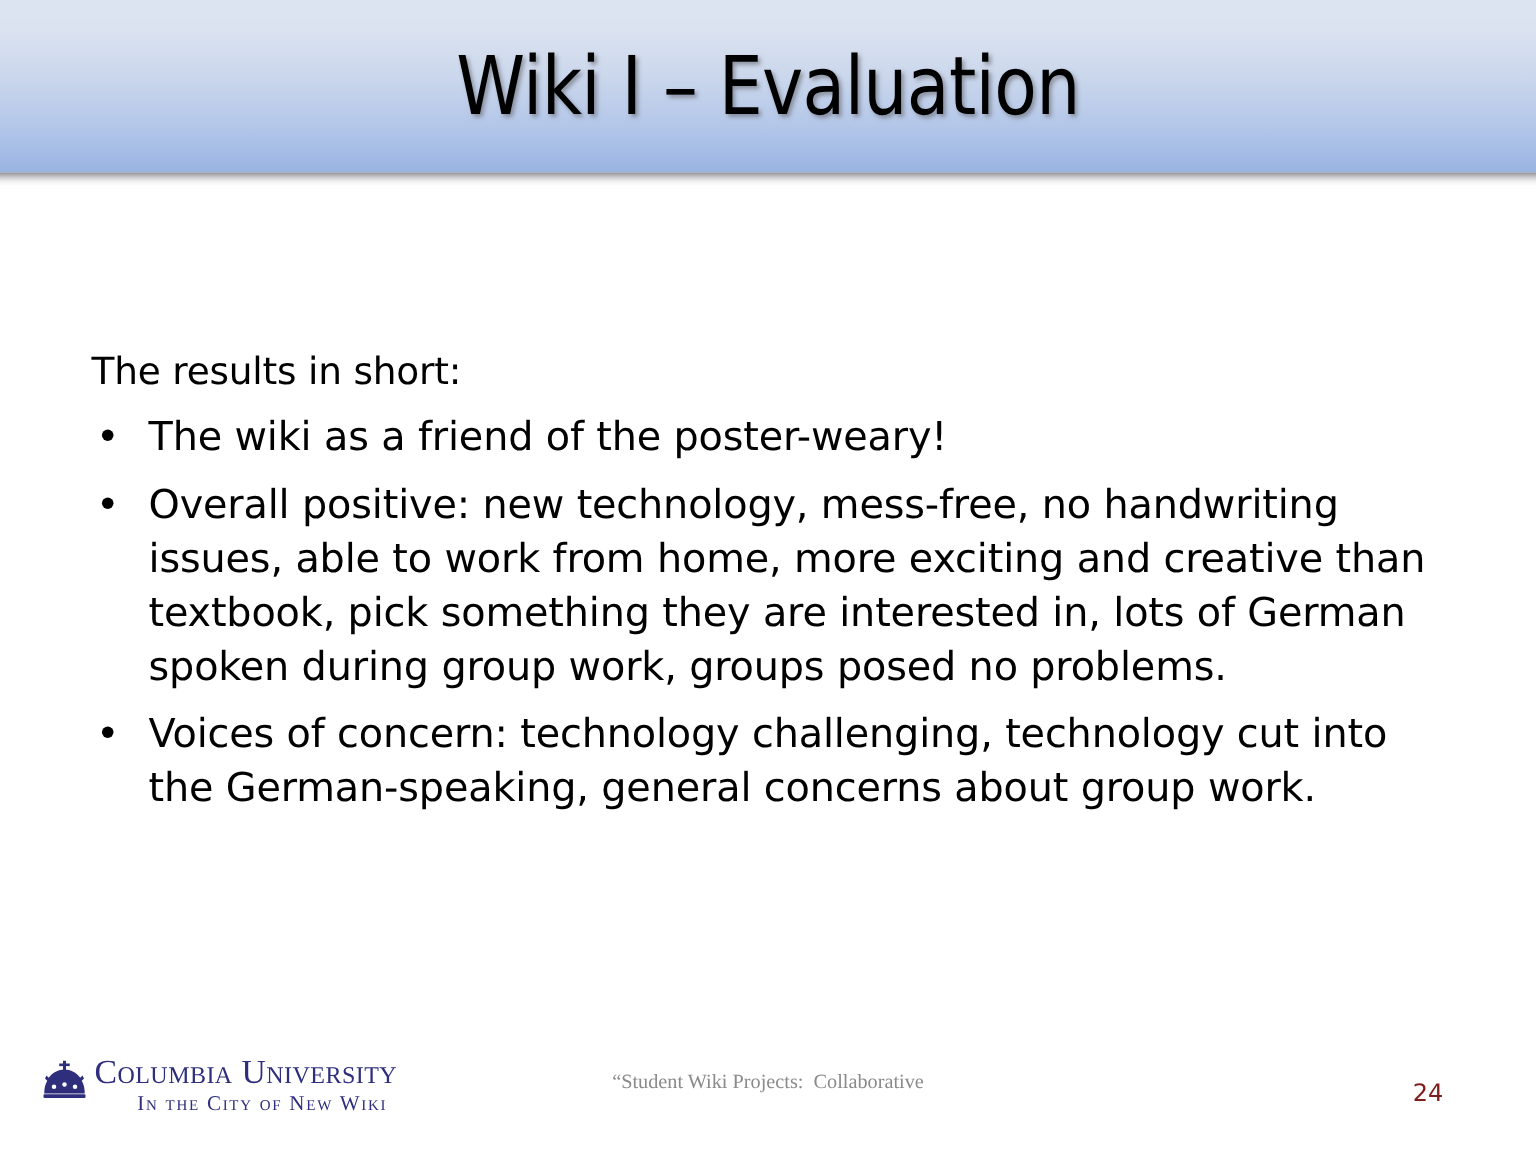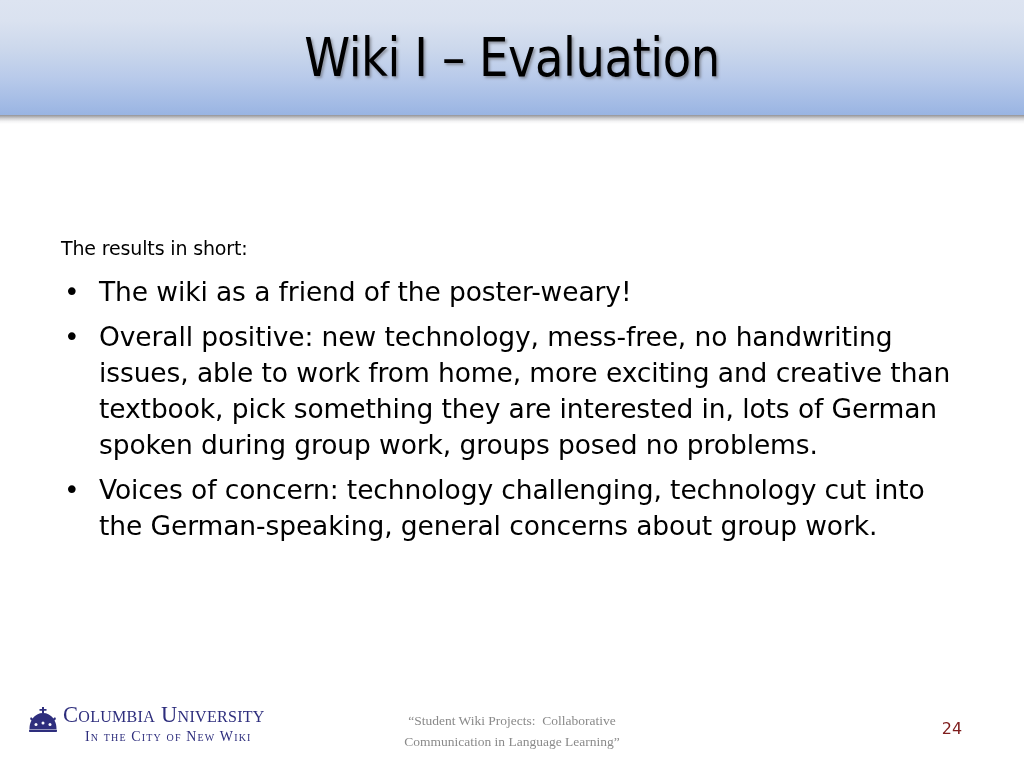--- a/index.html
+++ b/index.html
@@ -64,21 +64,21 @@
   }
 
   
   .body-block {
     position: absolute;
     left: 61px;
     top: 228px;
     width: 912px;
   }
   .lead-line {
-    font-size: 19px;
+    font-size: 25px;
     line-height: 40px;
     color: #000000;
     margin: 0 0 6px 0;
     letter-spacing: -0.15px;
   }
   .bullet-list {
     list-style: none;
     margin: 0;
     padding: 0;
   }
@@ -112,20 +112,21 @@
   .crown-icon {
     width: 30px;
     height: 26px;
     margin-top: 4px;
     margin-right: 5px;
     flex: none;
   }
   .logo-text {
     display: flex;
     flex-direction: column;
+    text-align: center;
   }
   .logo-line1 {
     font-family: "Liberation Serif", serif;
     font-size: 22.5px;
     line-height: 24px;
     letter-spacing: 0.3px;
     color: #2e2e7d;
     font-variant: small-caps;
     font-weight: 400;
     white-space: nowrap;
@@ -208,16 +209,15 @@
     </g>
   </svg>
   <span class="logo-text">
     <span class="logo-line1">Columbia University</span>
     <span class="logo-line2">In the City of New Wiki</span>
   </span>
 </div>
 
 <div class="citation">
   <span class="citation-line">“Student Wiki Projects:  Collaborative</span>
-  <span class="citation-line">Communication in Language Learning”</span>
 </div>
 
 <div class="page-number">24</div>
 
 </body></html>

